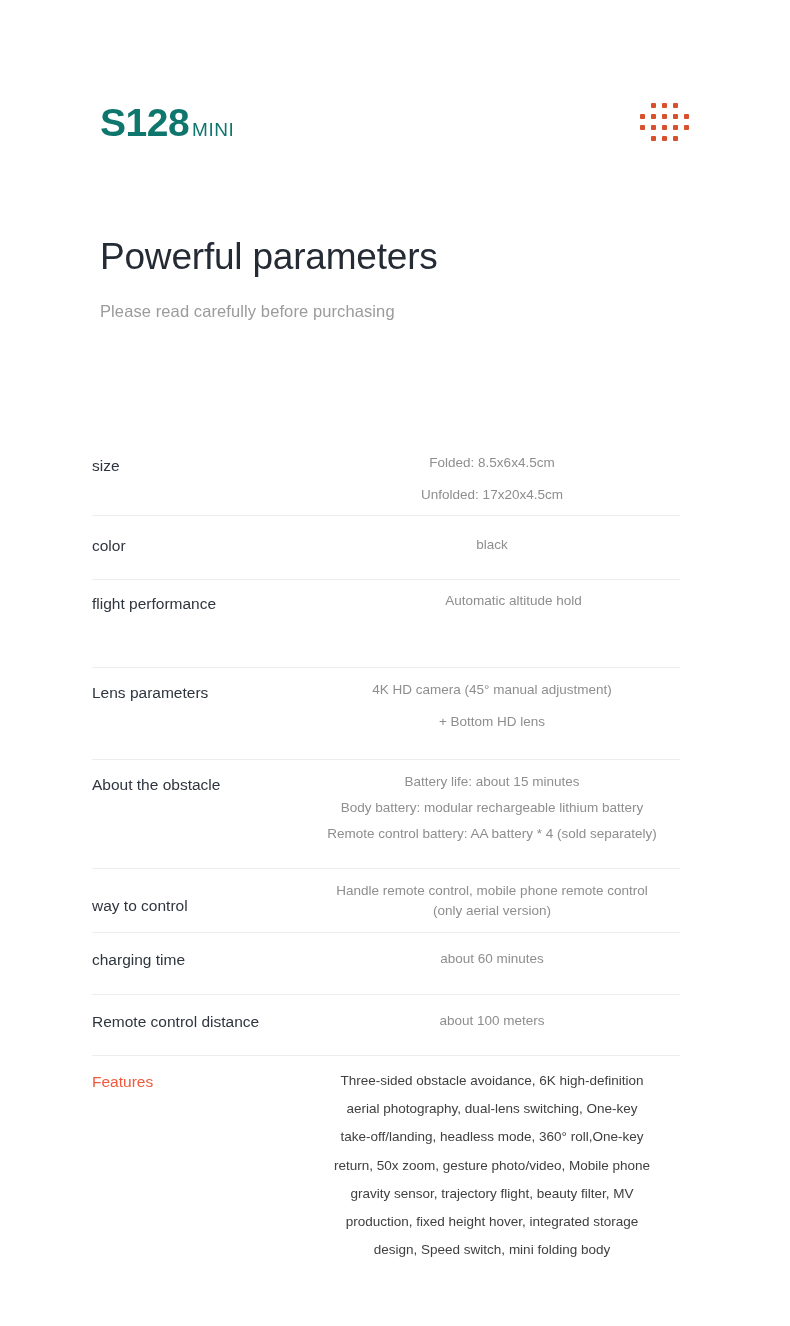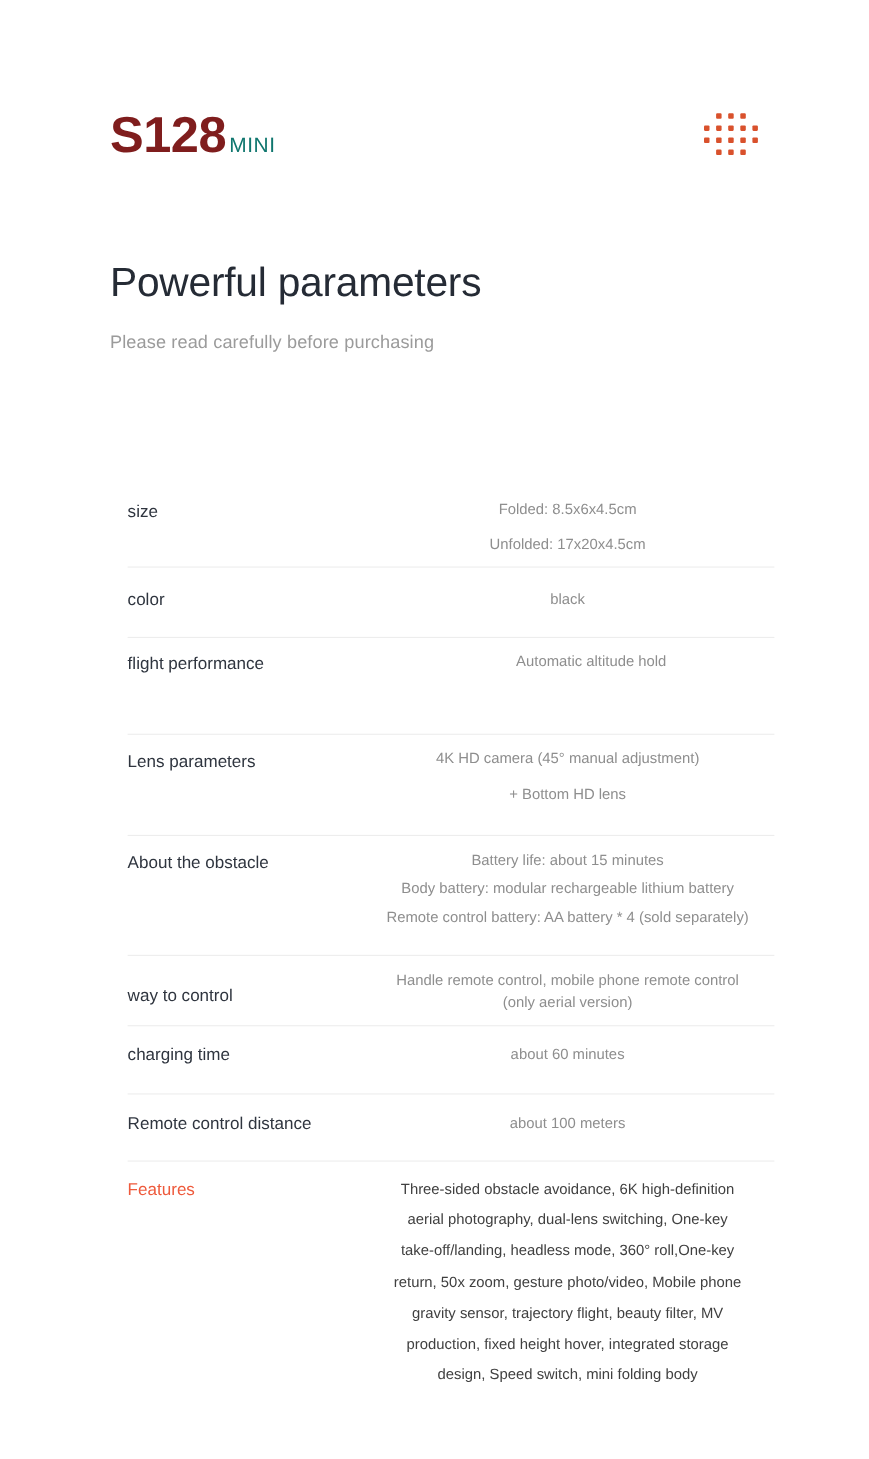--- a/index.html
+++ b/index.html
@@ -15,22 +15,22 @@
 
   
   .header {
     position:absolute;
     left:100px; top:98px;
     width:590px; height:48px;
     display:flex; align-items:center; justify-content:space-between;
   }
   .logo { display:flex; align-items:baseline; line-height:1; }
   .logo-main {
-    font-size:46px; font-weight:700; letter-spacing:-0.5px;
-    color:#7f1d1d;
+    font-size:39px; font-weight:700; letter-spacing:-0.5px;
+    color:#0f766e;
     font-family:"Liberation Sans", sans-serif;
   }
   .logo-sub {
     font-size:19px; font-weight:400; letter-spacing:0.5px;
     color:#0f766e; margin-left:3px;
     font-family:"Liberation Sans", sans-serif;
   }
 
   .dotgrid {
     display:grid;
@@ -54,21 +54,21 @@
     letter-spacing:-0.2px; line-height:1.15;
   }
   .page-subtitle {
     position:absolute; left:100px; top:302px;
     font-size:16.5px; font-weight:400; color:#9b9b9b;
     letter-spacing:0.1px;
   }
 
   
   .spec-table {
-    position:absolute; left:116px; top:438px;
+    position:absolute; left:92px; top:438px;
     width:588px;
   }
   .spec-row {
     display:flex;
     align-items:flex-start;
     border-bottom:1px solid #ededed;
     padding:0;
   }
   .spec-row:last-child { border-bottom:none; }
 

